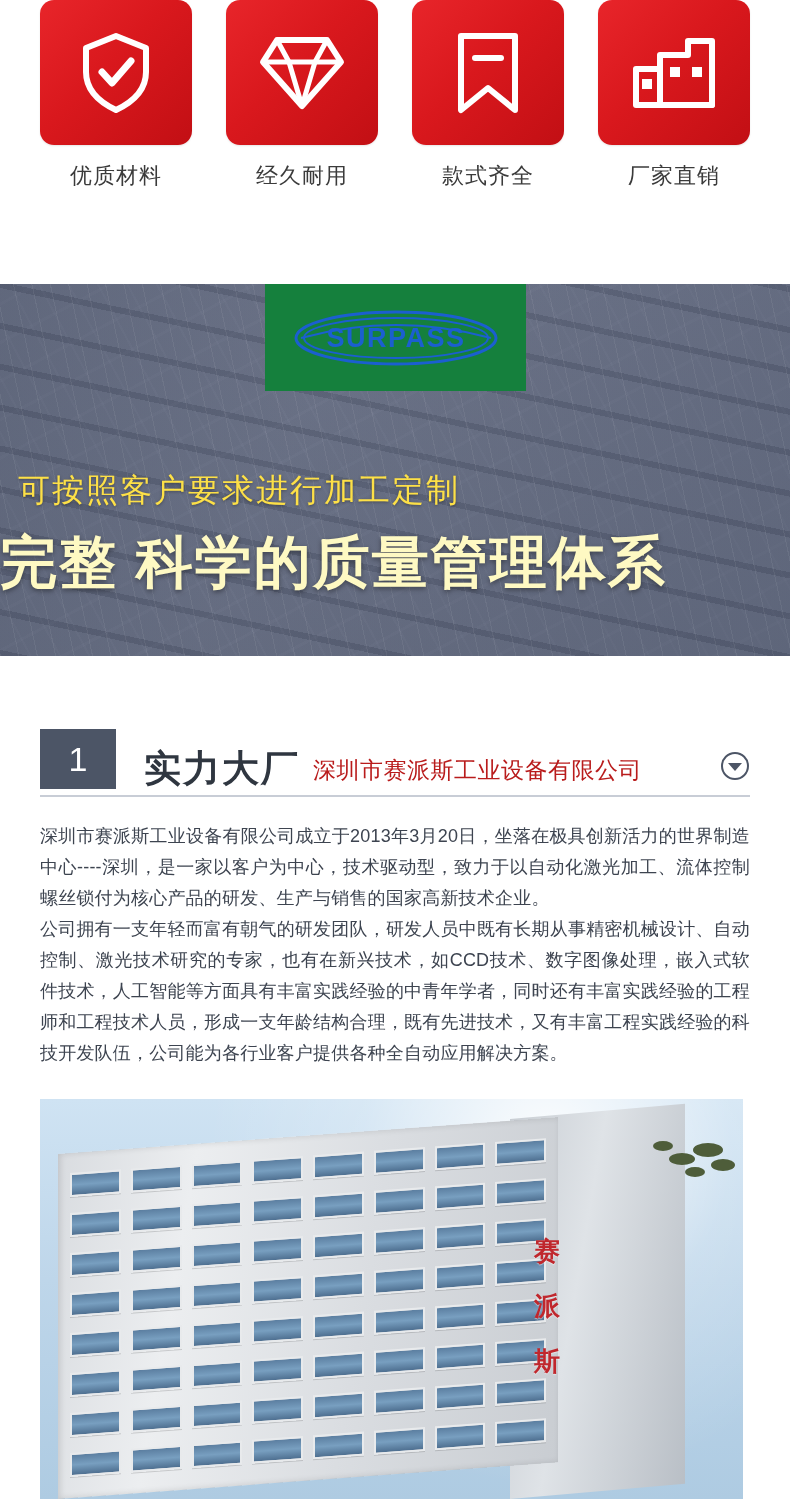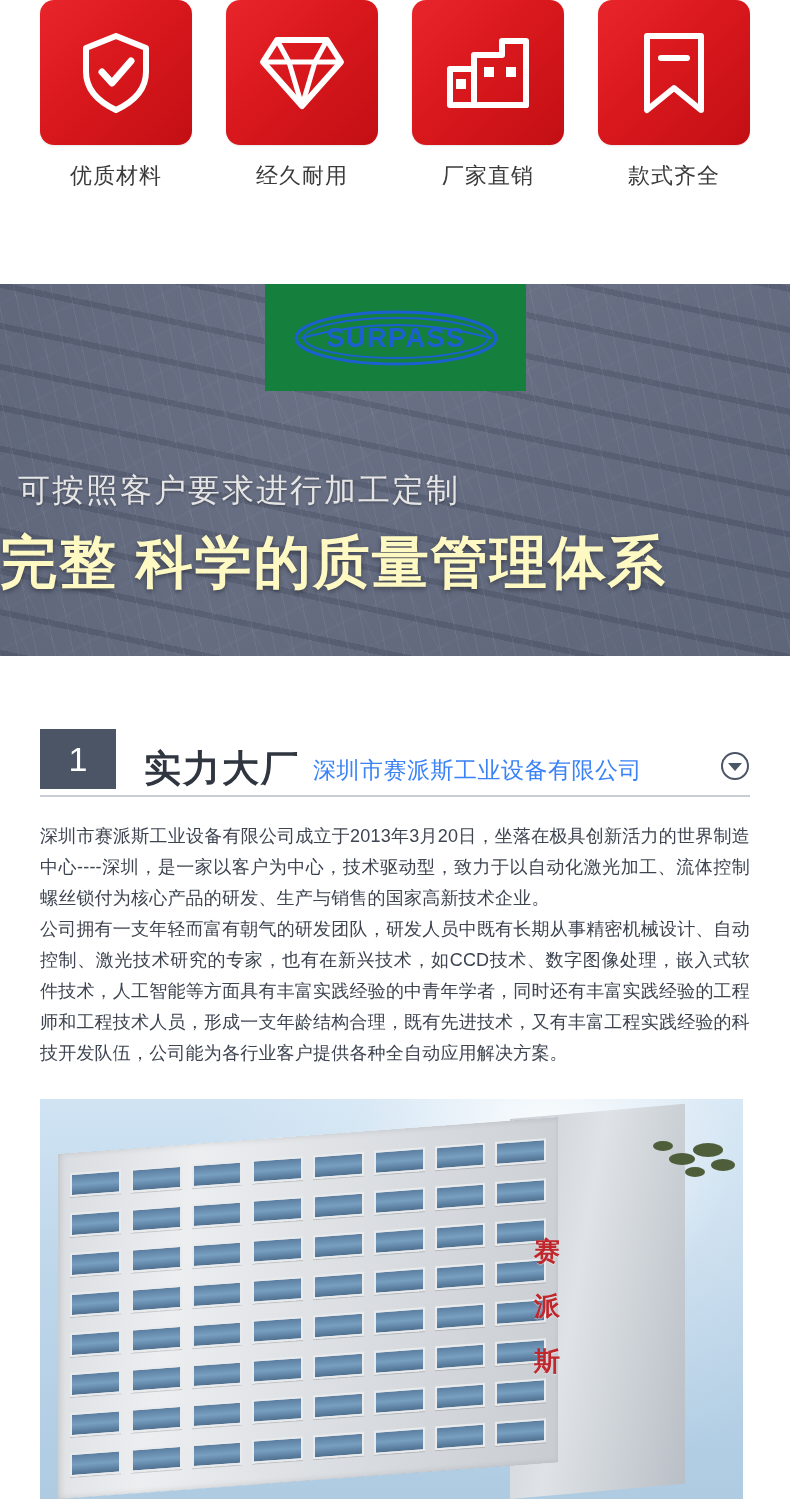--- a/index.html
+++ b/index.html
@@ -84,21 +84,21 @@
     display: flex;
     align-items: center;
     justify-content: center;
   }
   .logo-wrap { position: relative; width: 210px; height: 64px; }
   .logo-wrap svg { position: absolute; left: 0; top: 0; }
   .banner-sub {
     position: absolute;
     left: 18px;
     top: 185px;
-    color: #e5e5e5;
+    color: #fde047;
     font-size: 32px;
     letter-spacing: 2px;
     text-shadow: 0 1px 3px rgba(0,0,0,0.35);
   }
   .banner-title {
     position: absolute;
     left: 0;
     top: 241px;
     color: #fef9c3;
     font-size: 57px;
@@ -135,21 +135,21 @@
     margin-left: 28px;
     font-size: 37px;
     font-weight: bold;
     color: #2f3640;
     letter-spacing: 2px;
     line-height: 1.05;
   }
   .sec-company {
     margin-left: 13px;
     font-size: 23px;
-    color: #3b82f6;
+    color: #b91c1c;
     padding-bottom: 3px;
     letter-spacing: 0.5px;
   }
   .sec-arrow {
     margin-left: auto;
     margin-bottom: 4px;
   }
 
   
   .body-copy {
@@ -268,50 +268,50 @@
         <span>
           <svg width="86" height="78" viewBox="0 0 86 78">
             <path d="M18 6 H68 L82 28 L43 72 L4 28 Z" fill="none" stroke="#ffffff" stroke-width="6" stroke-linejoin="round"></path>
             <path d="M4 28 H82" fill="none" stroke="#ffffff" stroke-width="5"></path>
             <path d="M18 6 L30 28 L43 72" fill="none" stroke="#ffffff" stroke-width="5" stroke-linejoin="round"></path>
             <path d="M68 6 L56 28 L43 72" fill="none" stroke="#ffffff" stroke-width="5" stroke-linejoin="round"></path>
           </svg>
         </span>
       </div>
       <div class="feature-label">经久耐用</div>
+    </div>
+
+    <div class="feature">
+      <div class="feature-tile">
+        <span>
+          <svg width="70" height="82" viewBox="0 0 70 82">
+            <path d="M8 4 H62 V78 L35 56 L8 78 Z" fill="none" stroke="#ffffff" stroke-width="6" stroke-linejoin="round"></path>
+            <path d="M22 26 H48" stroke="#ffffff" stroke-width="6" stroke-linecap="round"></path>
+          </svg>
+        </span>
+      </div>
+      <div class="feature-label">款式齐全</div>
     </div>
 
     <div class="feature">
       <div class="feature-tile">
         <span>
           <svg width="88" height="76" viewBox="0 0 88 76">
             <path d="M6 70 V34 L30 34 V70" fill="none" stroke="#ffffff" stroke-width="6" stroke-linejoin="round"></path>
             <path d="M30 70 V20 H58 V6 H82 V70 Z" fill="none" stroke="#ffffff" stroke-width="6" stroke-linejoin="round"></path>
             <rect x="12" y="44" width="10" height="10" fill="#ffffff"></rect>
             <rect x="40" y="32" width="10" height="10" fill="#ffffff"></rect>
             <rect x="62" y="32" width="10" height="10" fill="#ffffff"></rect>
             <path d="M6 70 H82" stroke="#ffffff" stroke-width="6" stroke-linecap="round"></path>
           </svg>
         </span>
       </div>
       <div class="feature-label">厂家直销</div>
     </div>
 
-    <div class="feature">
-      <div class="feature-tile">
-        <span>
-          <svg width="70" height="82" viewBox="0 0 70 82">
-            <path d="M8 4 H62 V78 L35 56 L8 78 Z" fill="none" stroke="#ffffff" stroke-width="6" stroke-linejoin="round"></path>
-            <path d="M22 26 H48" stroke="#ffffff" stroke-width="6" stroke-linecap="round"></path>
-          </svg>
-        </span>
-      </div>
-      <div class="feature-label">款式齐全</div>
-    </div>
-
   </div>
 
   <div class="banner">
     <div class="banner-bg"></div>
 
     <div class="logo-card">
       <div class="logo-wrap">
         <svg width="210" height="64" viewBox="0 0 210 64">
           <ellipse cx="105" cy="32" rx="100" ry="26" fill="none" stroke="#1b5fd0" stroke-width="3"></ellipse>
           <ellipse cx="105" cy="32" rx="92" ry="20" fill="none" stroke="#1b5fd0" stroke-width="2"></ellipse>

